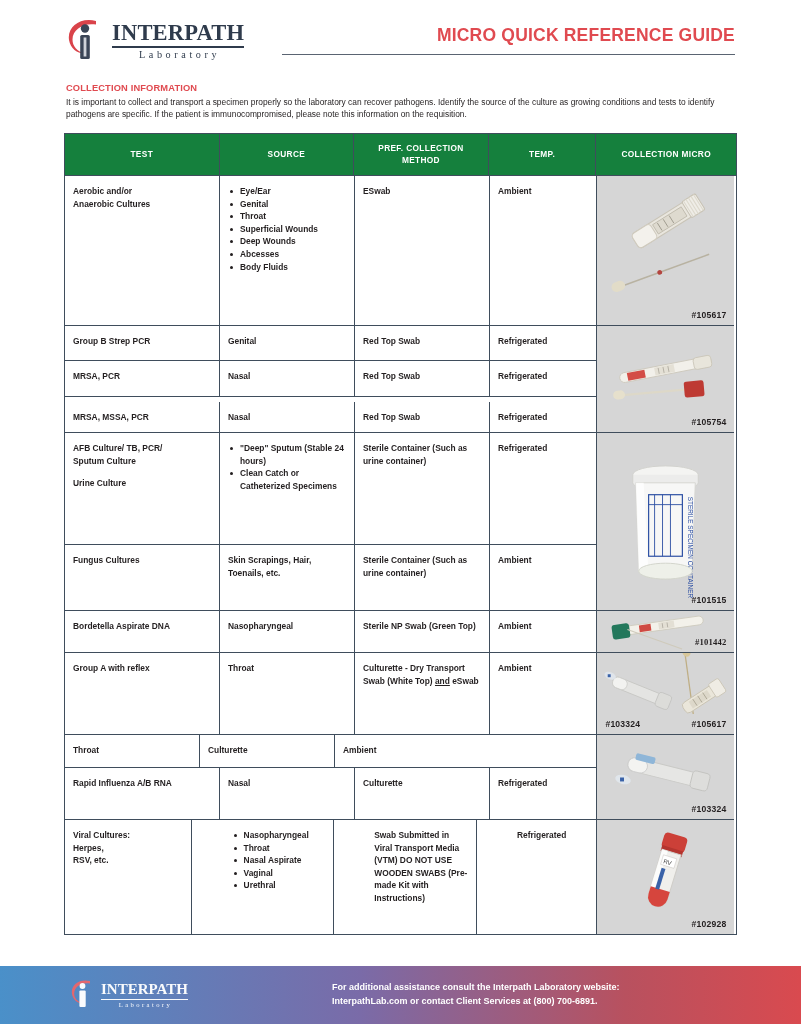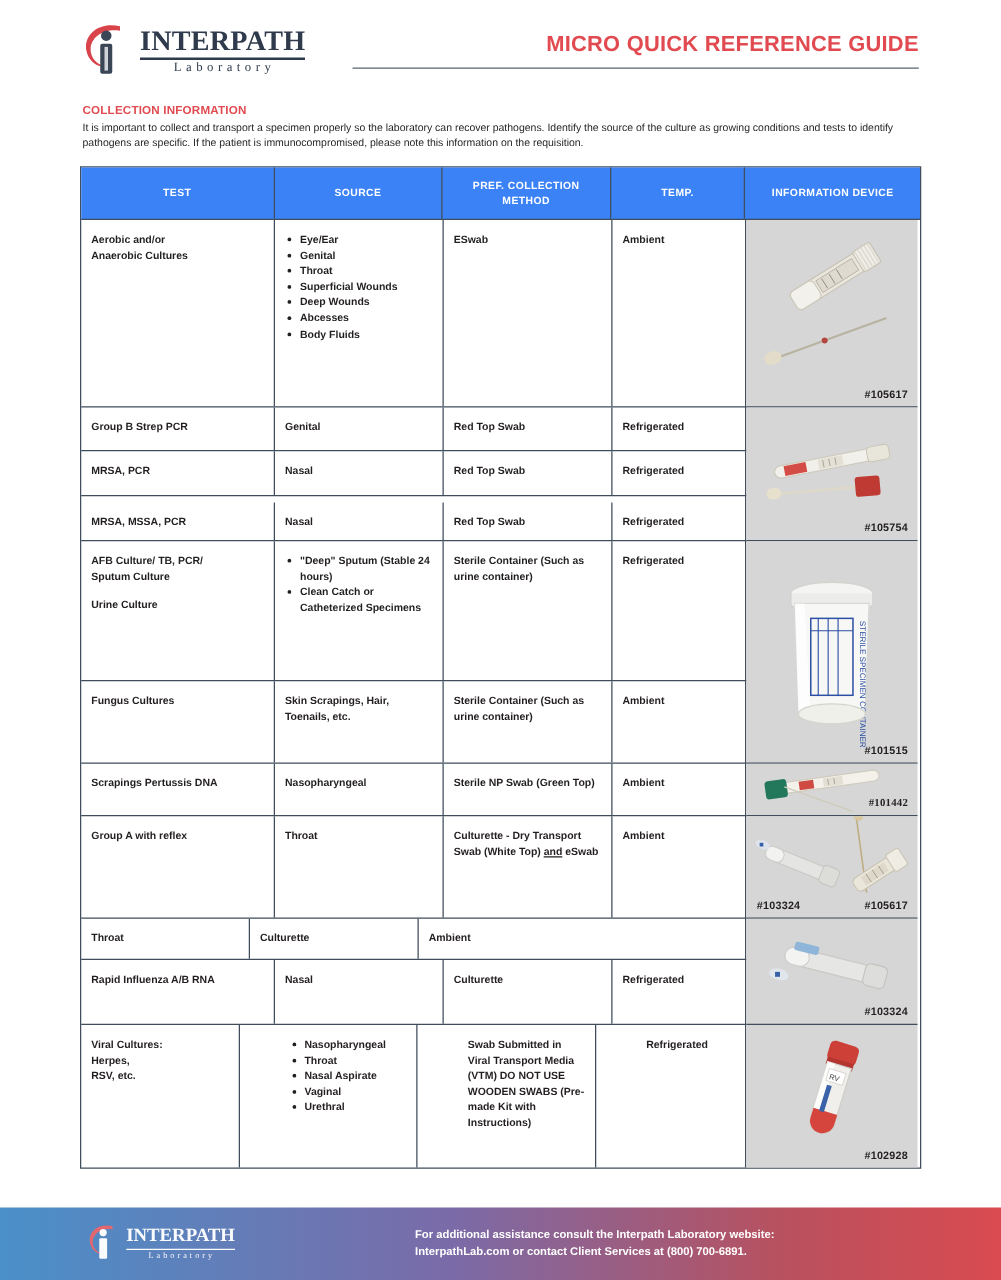--- a/index.html
+++ b/index.html
@@ -115,21 +115,21 @@
     position: absolute;
     top: 133px;
     left: 64px;
     width: 673px;
     border: 1.6px solid #3f4d5c;
     display: flex;
     flex-direction: column;
   }
   .thead {
     display: flex;
-    background: #3b82f6;
+    background: #15803d;
     height: 42px;
     border-bottom: 1.6px solid #3f4d5c;
   }
   .th {
     display: flex;
     align-items: center;
     justify-content: center;
     text-align: center;
     color: #ffffff;
     font-size: 8.3px;
@@ -288,21 +288,21 @@
     <div class="collection-heading">COLLECTION INFORMATION</div>
     <div class="collection-body">It is important to collect and transport a specimen properly so the laboratory can recover pathogens.  Identify the source of the culture as growing conditions and tests to identify pathogens are specific. If the patient is immunocompromised, please note this information on the requisition.</div>
   </div>
 
   <div class="table">
     <div class="thead">
       <div class="th c-test">TEST</div>
       <div class="th c-source">SOURCE</div>
       <div class="th c-method">PREF. COLLECTION METHOD</div>
       <div class="th c-temp">TEMP.</div>
-      <div class="th" style="width:140px;">INFORMATION DEVICE</div>
+      <div class="th" style="width:140px;">COLLECTION MICRO</div>
     </div>
 
     <div class="body-wrap">
       <div class="rows-col" id="rows-col">
           <div class="row" style="height: 150px;">
             <div class="cell c-test">
               <span class="line">Aerobic and/or</span>
               <span class="line">Anaerobic Cultures</span>
             </div>
             <div class="cell c-source">
@@ -362,21 +362,21 @@
           <div class="row" style="height: 66px;">
             <div class="cell c-test">
               <span class="line">Fungus Cultures</span>
             </div>
             <div class="cell c-source">Skin Scrapings, Hair, Toenails, etc.</div>
             <div class="cell c-method"><span>Sterile Container (Such as urine container)</span></div>
             <div class="cell c-temp">Ambient</div>
           </div>
           <div class="row" style="height: 42px;">
             <div class="cell c-test">
-              <span class="line">Scrapings Pertussis DNA</span>
+              <span class="line">Bordetella Aspirate DNA</span>
             </div>
             <div class="cell c-source">Nasopharyngeal</div>
             <div class="cell c-method"><span>Sterile NP Swab (Green Top)</span></div>
             <div class="cell c-temp">Ambient</div>
           </div>
           <div class="row" style="height: 82px;">
             <div class="cell c-test">
               <span class="line">Group A with reflex</span>
             </div>
             <div class="cell c-source">Throat</div>

